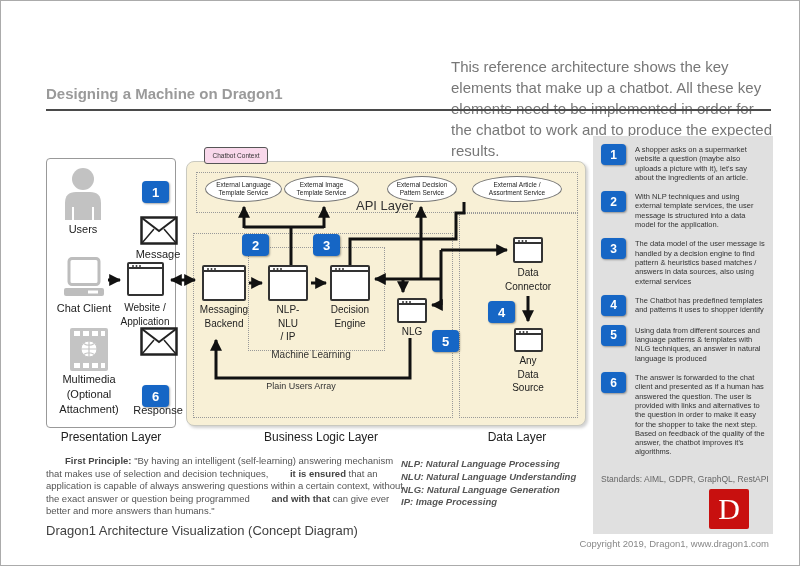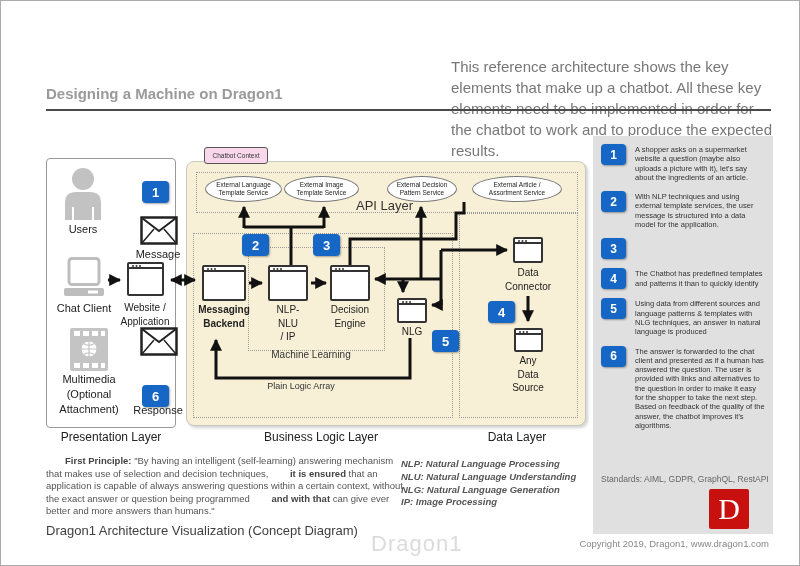--- a/index.html
+++ b/index.html
@@ -194,28 +194,28 @@
       <path d="M420,278 V206" marker-end="url(#ah)"></path>
       <path d="M440,249 V304"></path>
       <path d="M440,249 H506" marker-end="url(#ah)"></path>
       <path d="M440,278 H374" marker-end="url(#ah)"></path>
       <path d="M402,278 V291" marker-end="url(#ah)"></path>
       <path d="M440,304 H431" marker-end="url(#ah)"></path>
       <path d="M527,295 V320" marker-end="url(#ah)"></path>
       <path d="M409,337 V377 H215 V339" marker-end="url(#ah)"></path>
     </g>
   </svg>
-  <div class="abs pta-label">Plain Logic Array</div>
+  <div class="abs pta-label">Plain Users Array</div>
 
   <div class="winbox" style="left:201px; top:264px; width:44px; height:36px;">
     <div class="winbar">
         <div class="windots"></div>
       </div>
   </div>
-  <div class="nodelabel" style="left:223px; top:302px;font-weight:bold;">Messaging
+  <div class="nodelabel" style="left:223px; top:302px;">Messaging
 Backend</div>
 
   <div class="winbox" style="left:267px; top:264px; width:40px; height:36px;">
     <div class="winbar">
         <div class="windots"></div>
       </div>
   </div>
   <div class="nodelabel" style="left:287px; top:302px;">NLP-
 NLU
 / IP</div>
@@ -261,24 +261,25 @@
     <div class="sb-item">
       <div class="sb-badge">1</div>
       <div class="sb-text">A shopper asks on a supermarket website a question (maybe also uploads a picture with it), let's say about the ingredients of an article.</div>
     </div>
     <div class="sb-item">
       <div class="sb-badge">2</div>
       <div class="sb-text">With NLP techniques and using external template services, the user message is structured into a data model for the application.</div>
     </div>
     <div class="sb-item">
       <div class="sb-badge">3</div>
+      <div class="sb-text">The data model of the user message is handled by a decision engine to find pattern &amp; heuristics based matches / answers in data sources, also using external services</div>
     </div>
     <div class="sb-item">
       <div class="sb-badge">4</div>
-      <div class="sb-text">The Chatbot has predefined templates and patterns it than to quickly identify</div>
+      <div class="sb-text">The Chatbot has predefined templates and patterns it uses to shopper identify</div>
     </div>
     <div class="sb-item">
       <div class="sb-badge">5</div>
       <div class="sb-text">Using data from different sources and language patterns &amp; templates with NLG techniques, an answer in natural language is produced</div>
     </div>
     <div class="sb-item">
       <div class="sb-badge">6</div>
       <div class="sb-text">The answer is forwarded to the chat client and presented as if a human has answered the question. The user is provided with links and alternatives to the question in order to make it easy for the shopper to take the next step.
 Based on feedback of the quality of the answer, the chatbot improves it's algorithms.</div>
     </div>
@@ -287,16 +288,15 @@
   </div>
 
   <div class="abs principle">
     <b>First Principle: </b><span>"By having an intelligent (self-learning) answering mechanism that makes use of selection and decision techniques, </span><b>it is ensured</b><span> that an application is capable of always answering questions within a certain context, without the exact answer or question being programmed </span><b>and with that</b><span> can give ever better and more answers than humans."</span>
   </div>
   <div class="abs legend">NLP: Natural Language Processing
 NLU: Natural Language Understanding
 NLG: Natural Language Generation
 IP: Image Processing</div>
   <div class="abs caption">Dragon1 Architecture Visualization (Concept Diagram)</div>
-  <div class="abs watermark">Dragon1</div>
   <div class="abs copyright">Copyright 2019, Dragon1, www.dragon1.com</div>
 
 </div>
 
 </body></html>

